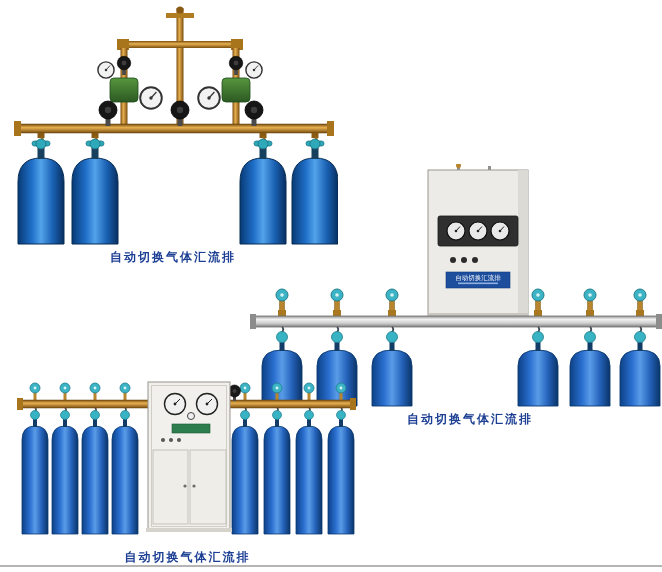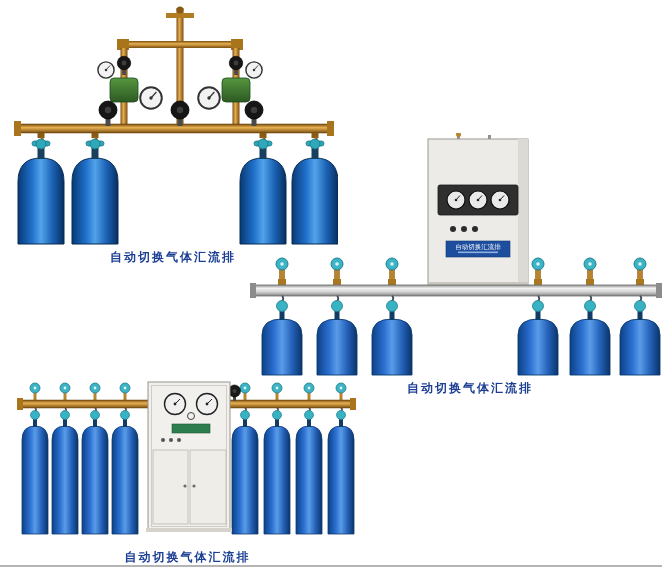--- a/index.html
+++ b/index.html
@@ -112,21 +112,21 @@
       </g>
 
       <use href="#g1-cylShape" transform="translate(33,152)"></use>
       <use href="#g1-cylShape" transform="translate(87,152)"></use>
       <use href="#g1-cylShape" transform="translate(255,152)"></use>
       <use href="#g1-cylShape" transform="translate(307,152)"></use>
     </svg>
     <figcaption class="caption">自动切换气体汇流排</figcaption>
   </figure>
 
-  <figure class="product" id="fig-auto-right" style="left:250px;top:133px;width:412px;">
+  <figure class="product" id="fig-auto-right" style="left:250px;top:164px;width:412px;">
     <svg width="412" height="244" viewBox="0 0 412 244">
       <defs>
         <linearGradient id="g2-alum" x1="0" y1="0" x2="0" y2="1">
           <stop offset="0" stop-color="#8f8f8f"></stop>
             <stop offset="0.3" stop-color="#f2f2f2"></stop>
           <stop offset="0.65" stop-color="#cfcfcf"></stop>
             <stop offset="1" stop-color="#7f7f7f"></stop>
         </linearGradient>
         <linearGradient id="g2-cyl" x1="0" y1="0" x2="1" y2="0">
           <stop offset="0" stop-color="#0d4186"></stop>

